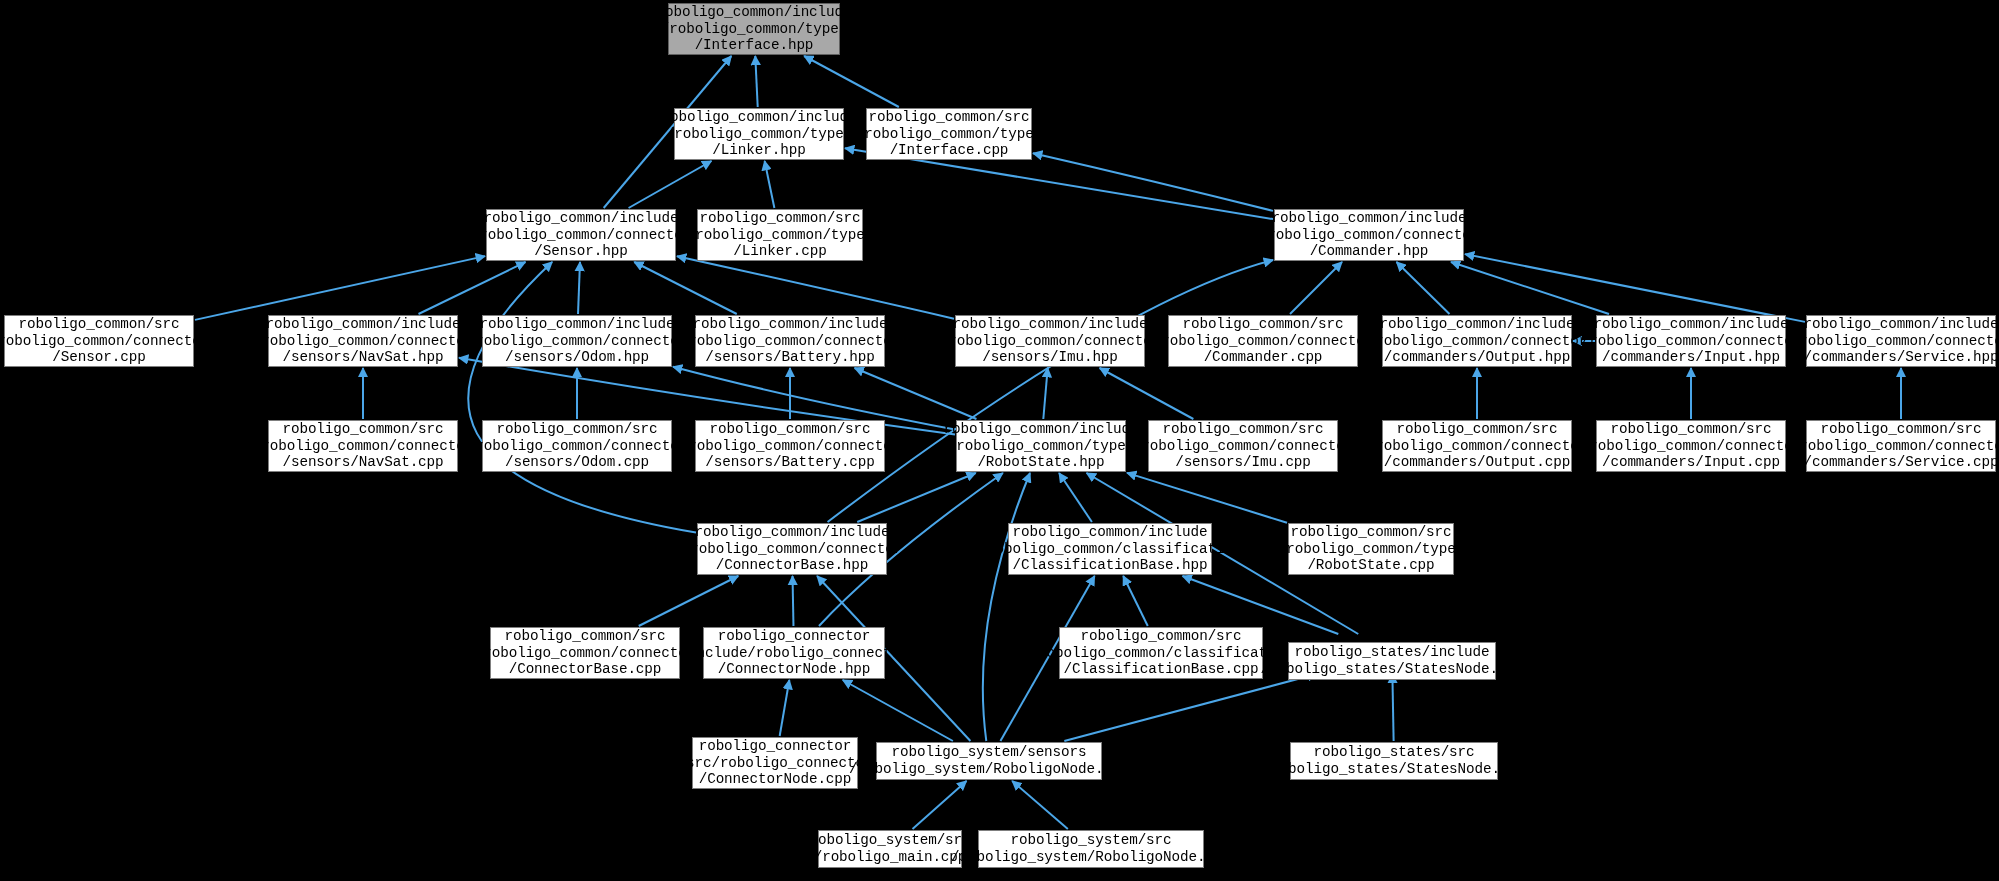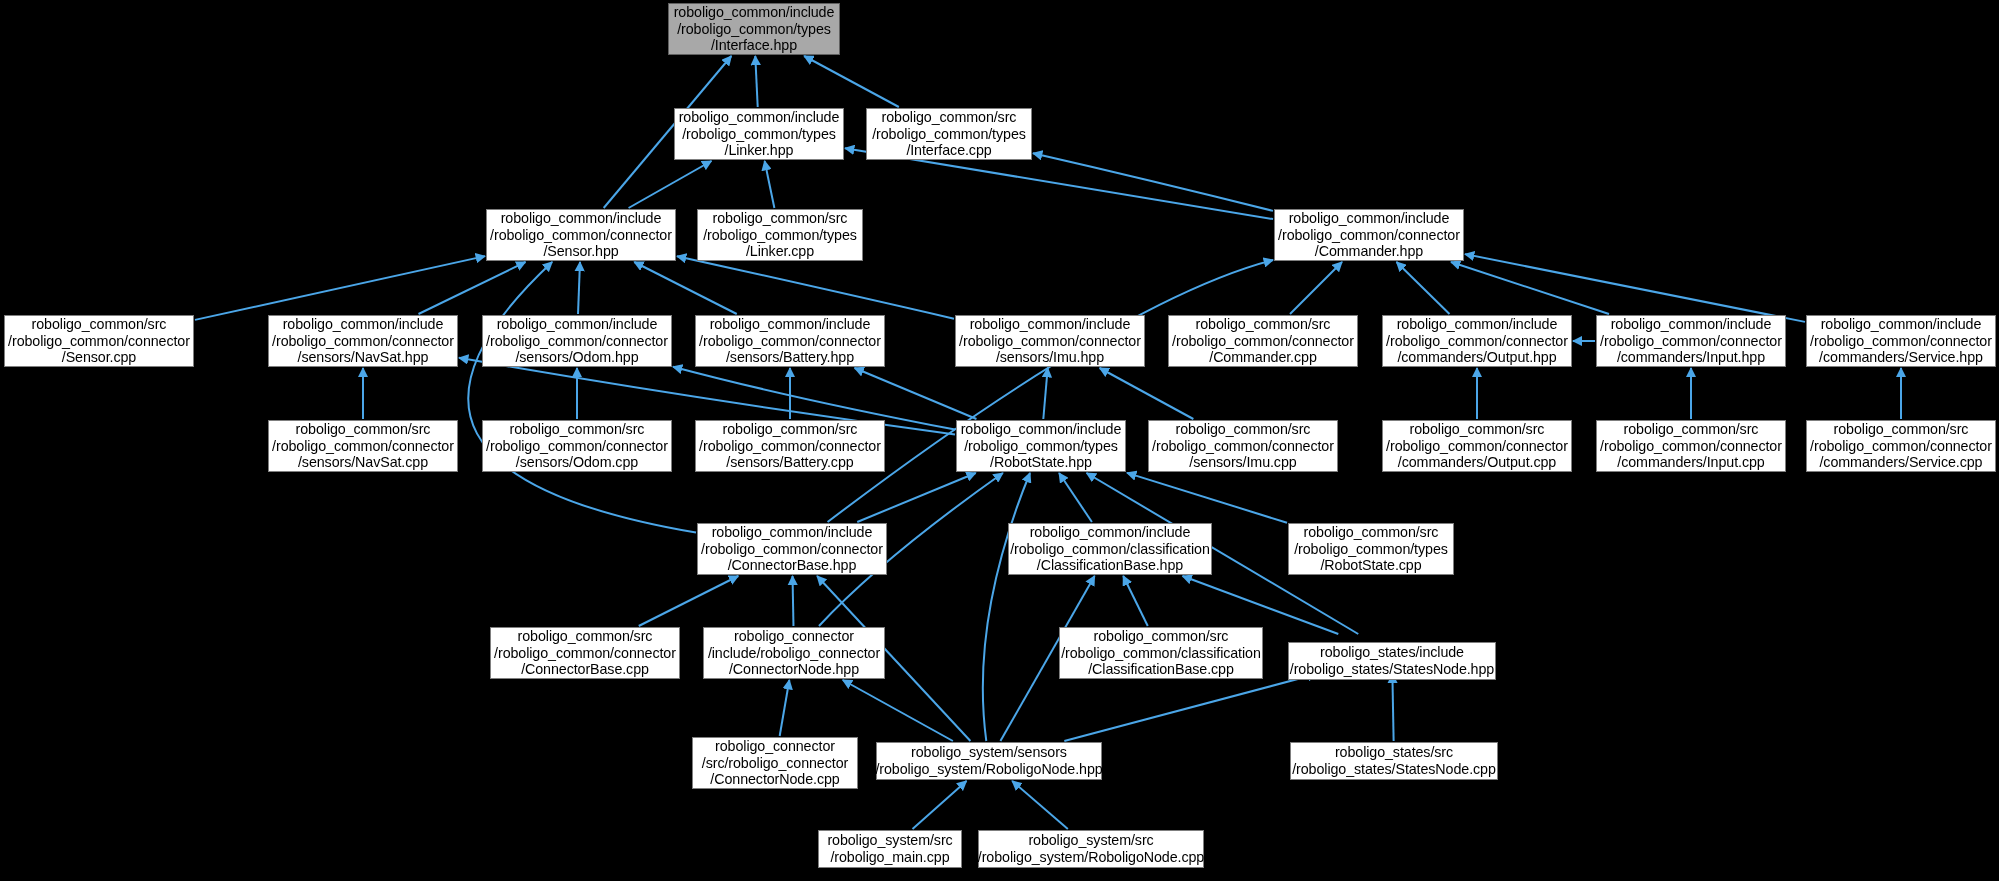--- a/index.html
+++ b/index.html
@@ -1,17 +1,17 @@
 <!DOCTYPE html>
 <html><head>
 <meta charset="utf-8">
 <style>
   html,body{margin:0;padding:0;background:#000;}
   #stage{position:relative;width:1999px;height:881px;background:#000;overflow:hidden;
-         font-family:Liberation Sans, sans-serif;}
+         font-family:Liberation Mono, monospace;}
   #edges{position:absolute;left:0;top:0;width:1999px;height:881px;}
   .node{position:absolute;box-sizing:border-box;border:1px solid #7f7f7f;
         background:#fff;color:#000;display:flex;align-items:center;justify-content:center;
         text-align:center;line-height:1.16;font-size:14.3px;letter-spacing:-0.1px;
         padding:2px 4px;white-space:pre;z-index:5;}
   .node.root{background:#a8a8a8;border-color:#606060;}
   .node .lbl{display:block;}
 </style>
 </head>
 <body>

